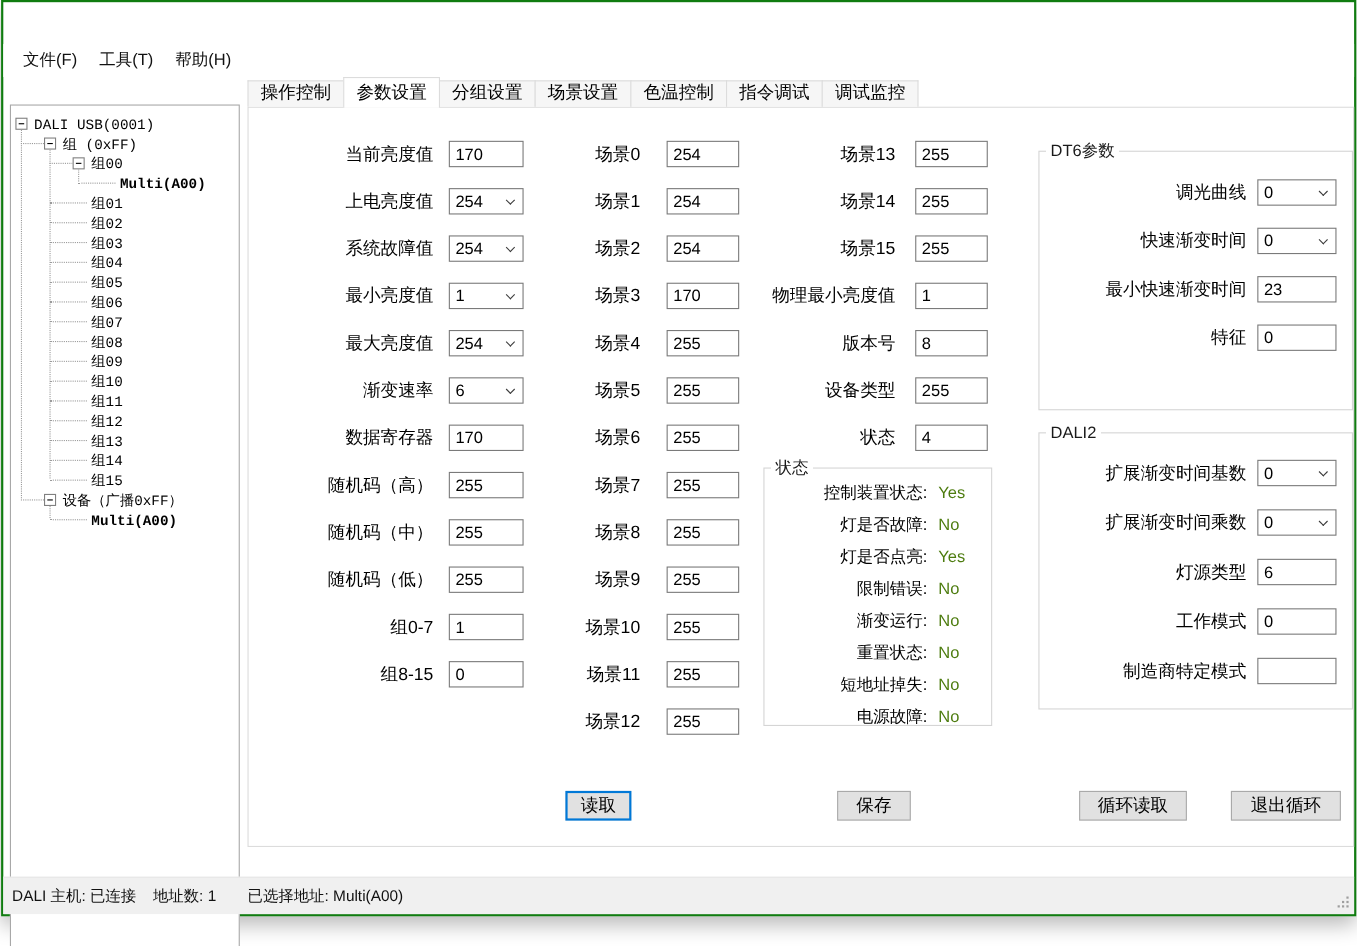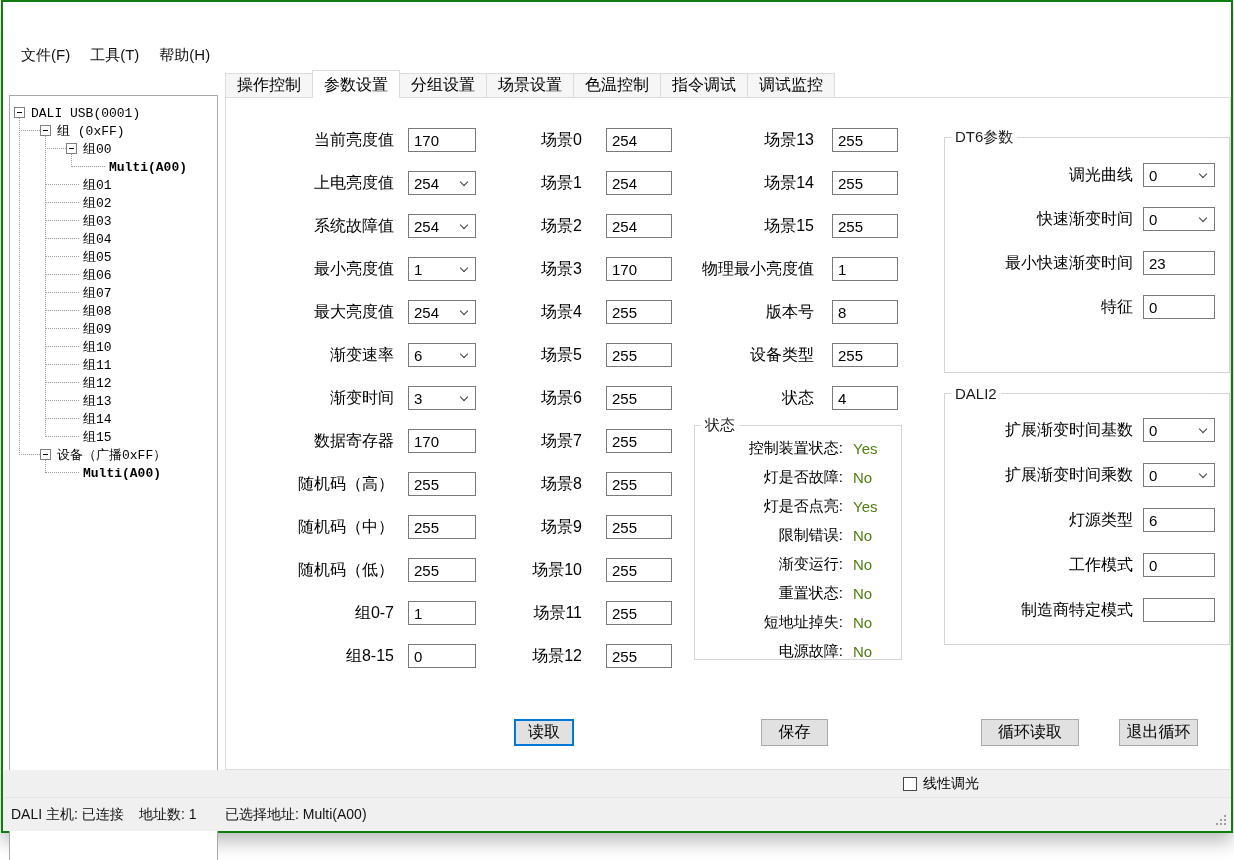--- a/index.html
+++ b/index.html
@@ -92,21 +92,21 @@
   .grow .flabel { flex: 1; margin-right: 10px; }
   .grow .ctrl { width: 72px; margin-right: 14px; flex: none; }
 
   
   .btn { position: absolute; top: 621px; height: 27px; background: #e1e1e1;
          border: 1px solid #a9a9a9; font-size: 16px; color: #000;
          display: flex; align-items: center; justify-content: center; }
   .btn-0 { left: 288px; width: 60px; }
   .btn-1 { left: 491px; width: 67px; margin-left: 44px; }
   .btn-2 { left: 755px; width: 98px; }
-  .btn-3 { left: 893px; width: 79px; }
+  .btn-3 { left: 893px; width: 100px; }
   .btn.focused { border: 2px solid #0078d7; }
 
   
   .checkstrip { position: absolute; left: 0; right: 0; top: 768px; height: 27px;
                 background: #f0f0f0; }
   .cb { position: absolute; left: 900px; top: 5px; display: flex; align-items: center;
         gap: 6px; font-size: 14px; color: #000; }
   .cbbox { width: 14px; height: 14px; background: #fff; border: 1px solid #444; }
   .statusbar { position: absolute; left: 0; right: 0; top: 795px; height: 34px;
                background: #f0f0f0; border-top: 1px solid #e6e6e6; }
@@ -270,27 +270,20 @@
           </div>
         </div>
         <div class="field-row">
           <span class="flabel">渐变速率</span>
           <div class="ctrl combo">
             <span class="cval">6</span>
             <span class="chev"></span>
           </div>
         </div>
         <div class="field-row">
-          <span class="flabel">渐变时间</span>
-          <div class="ctrl combo">
-            <span class="cval">3</span>
-            <span class="chev"></span>
-          </div>
-        </div>
-        <div class="field-row">
           <span class="flabel">数据寄存器</span>
           <input class="ctrl tinput" type="text" value="170" style="">
         </div>
         <div class="field-row">
           <span class="flabel">随机码（高）</span>
           <input class="ctrl tinput" type="text" value="255" style="">
         </div>
         <div class="field-row">
           <span class="flabel">随机码（中）</span>
           <input class="ctrl tinput" type="text" value="255" style="">
@@ -489,26 +482,20 @@
             <input class="ctrl tinput" type="text" style="">
           </div>
         </div>
     </fieldset>
   <div class="btn btn-0 focused">读取</div>
       <div class="btn btn-1">保存</div>
       <div class="btn btn-2">循环读取</div>
       <div class="btn btn-3">退出循环</div>
     </div>
 
-  <div class="checkstrip">
-    <label class="cb">
-      <span class="cbbox"></span>
-      <span>线性调光</span>
-    </label>
-  </div>
 
   <div class="statusbar">
     <span class="sb sb1">DALI 主机: 已连接</span>
     <span class="sb sb2">地址数: 1</span>
     <span class="sb sb3">已选择地址: Multi(A00)</span>
     <div class="grip"></div>
   </div>
 
 </div>
 

